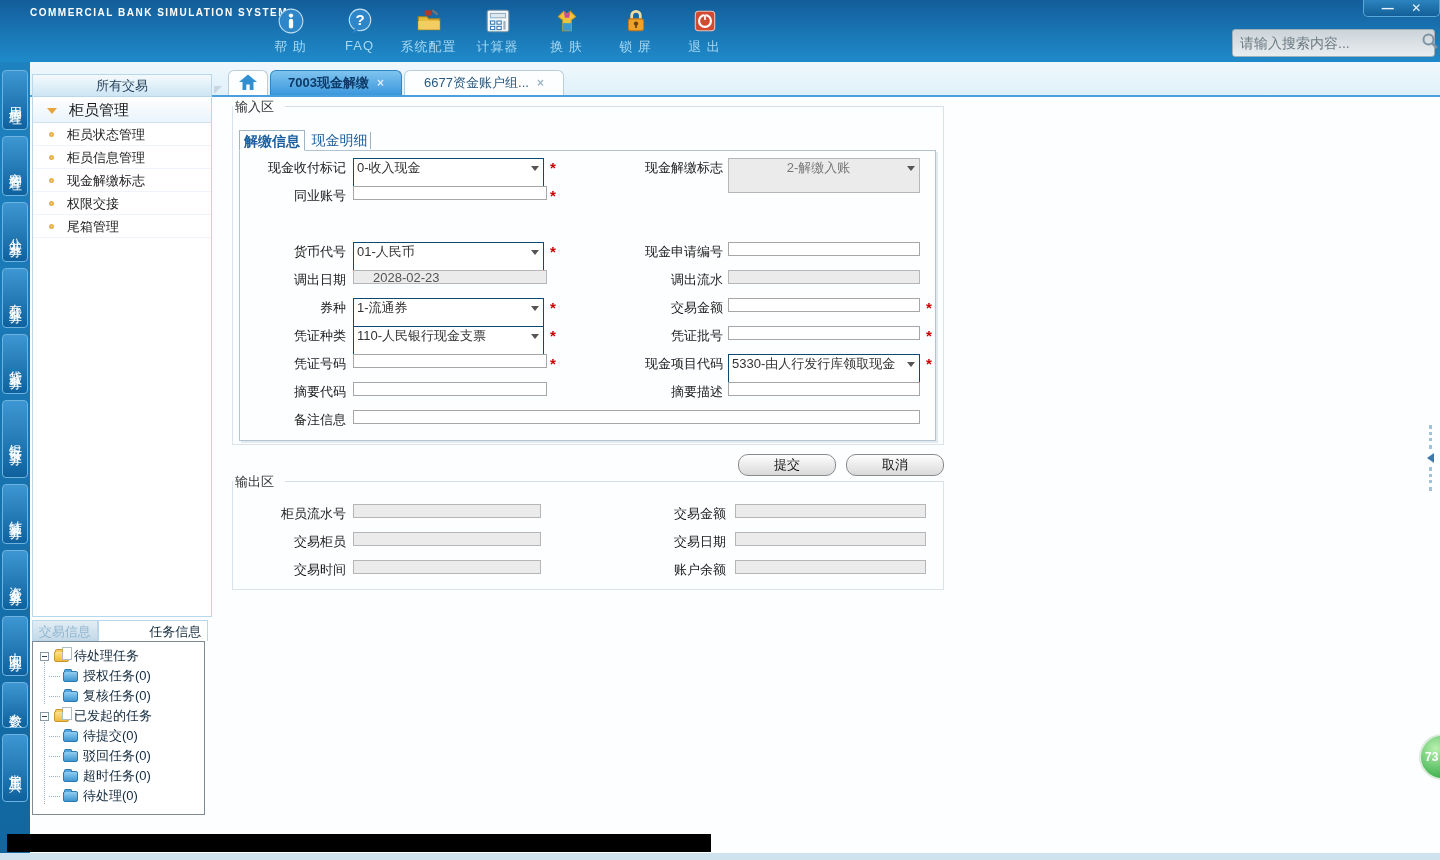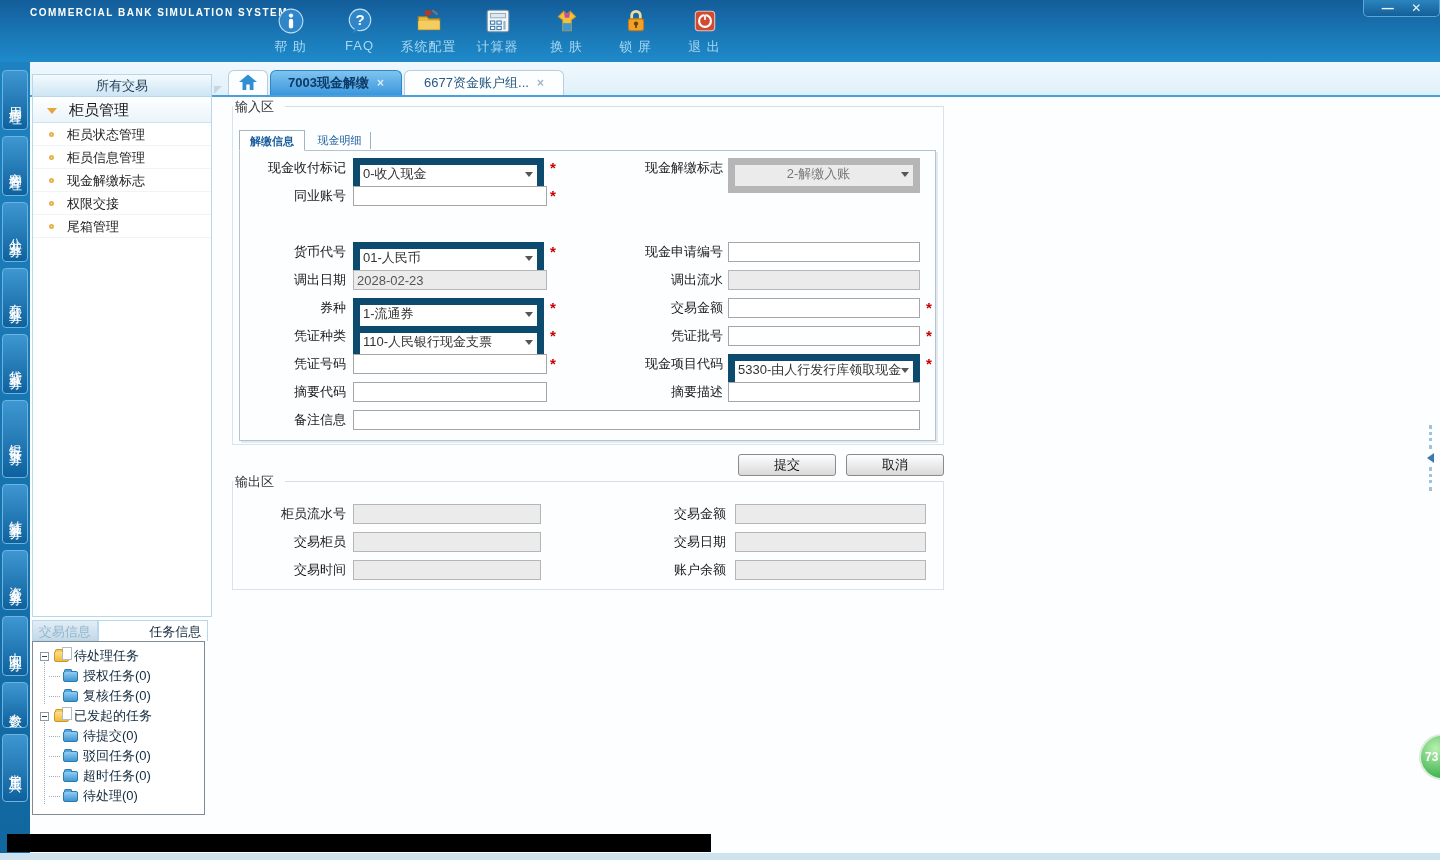--- a/index.html
+++ b/index.html
@@ -68,47 +68,47 @@
   .navcol { position:absolute; left:214px; top:86px; width:0; height:0; z-index:4;
             border-bottom:8px solid transparent; border-left:8px solid #c6d5e0; }
 
   
   .fs { position:absolute; border:1px solid #dae3e9; border-top:none; }
   .fs::before { content:''; position:absolute; left:52px; right:0; top:0; height:1px; background:#d5dee5; }
   .fs-title { position:absolute; top:-8px; left:2px; font-size:13px; color:#333; background:transparent; }
   .input-fs { left:232px; top:106px; width:712px; height:339px; }
   .output-fs { left:232px; top:481px; width:712px; height:109px; }
 
-  .stab { position:absolute; font-size:11px; color:#1b5e9e; text-align:center; cursor:pointer; }
+  .stab { position:absolute; font-size:14px; color:#1b5e9e; text-align:center; cursor:pointer; }
   .stab.active { left:6px; top:24px; width:66px; height:21px; line-height:20px; background:#fff;
                  border:1px solid #9fb6c6; border-bottom:1px solid #fff; z-index:2; font-weight:bold; }
   .stab.t2 { left:76px; top:26px; width:62px; height:17px; line-height:17px; border-right:1px solid #9ab4c4; }
   .tbox { position:absolute; left:6px; top:44px; width:697px; height:291px; border:1px solid #b3c3cf;
           box-shadow:2px 2px 0 #e2eaf0; }
 
   .frow { position:absolute; left:0; width:712px; height:19px; }
   .lb { position:absolute; font-size:13px; color:#1a1a1a; line-height:19px; text-align:right; white-space:nowrap; }
   .l1 { left:0; width:113px; } .l2 { left:330px; width:160px; }
-  .ti { position:absolute; height:20px; border:1px solid #a6a6a6; background:#fff; font-size:13px;
-        color:#333; padding:0 3px; font-family:inherit; outline:none; }
+  .ti { position:absolute; height:14px; border:1px solid #a6a6a6; background:#fff; font-size:13px;
+        color:#333; padding:0 19px; font-family:inherit; outline:none; }
   .ti.dis { background:#ebebeb; color:#555; border-color:#b6b6b6; }
   .c1 { left:120px; width:191px; } .c2 { left:495px; width:192px; } .c-long { left:120px; width:567px; }
   .oc1 { left:120px; width:188px; } .oc2 { left:502px; width:191px; } .ol2 { left:330px; width:163px; }
-  .sel { position:absolute; height:35px; border:7px solid #0c4a6e; background:#fff; cursor:pointer; }
+  .sel { position:absolute; height:35px; border:1px solid #0c4a6e; background:#fff; cursor:pointer; }
   .sel.dis { background:#ebebeb; border-color:#b6b6b6; cursor:default; }
   .sel .selv { display:block; font-size:13px; line-height:17px; padding:0 14px 0 3px; color:#333;
                white-space:nowrap; overflow:hidden; }
   .sel.dis .selv { color:#777;text-align:center; }
   .sel .arr { position:absolute; right:4px; top:7px; width:0; height:0; border-left:4px solid transparent;
               border-right:4px solid transparent; border-top:5px solid #555; }
   .star { position:absolute; color:#cc0000; font-weight:bold; font-size:15px; line-height:20px; }
   .s1 { left:317px; } .s2 { left:693px; }
 
   .btn { position:absolute; width:98px; height:22px; background:linear-gradient(#fefefe,#d9d9d9);
-         border:1px solid #8a8a8a; border-radius:3px; font-size:13px; color:#111; text-align:center;
+         border:1px solid #8a8a8a; border-radius:10px; font-size:13px; color:#111; text-align:center;
          line-height:20px; cursor:pointer; }
 
   
   .ttabs { position:absolute; left:32px; top:620px; width:176px; height:21px; display:flex; z-index:4; }
   .ttab { flex:1; text-align:center; font-size:13px; line-height:21px; cursor:pointer; }
   .ttab.off { background:linear-gradient(#e3eef6,#c3d9e8); color:#93b6cf; border:1px solid #b9d7ea; }
   .ttab.on { background:#fff; color:#12293d; border:1px solid #b9d7ea; border-bottom:none;padding-left:45px; }
   .treep { position:absolute; left:32px; top:641px; width:173px; height:174px; background:#fff;
            border:1px solid #7f8a92; z-index:4; padding-top:4px; }
   .trow { display:flex; align-items:center; height:20px; font-size:13px; color:#12293d; gap:5px;
@@ -234,20 +234,29 @@
               <rect x="12.2" y="7" width="1.6" height="5" fill="#fff"></rect>
             </svg>
         </span>
         <span class="tl">退 出</span>
       </div>
     </div>
     <div class="wctl">
       <span class="wbtn">—</span>
       <span class="wbtn">✕</span>
     </div>
+    <div class="search">
+      <input placeholder="请输入搜索内容..." style="">
+      <span>
+        <svg width="18" height="18" viewBox="0 0 18 18">
+            <circle cx="7.5" cy="7.5" r="5" fill="none" stroke="#7e93a2" stroke-width="2"></circle>
+            <line x1="11.5" y1="11.5" x2="16" y2="16" stroke="#7e93a2" stroke-width="2.5"></line>
+          </svg>
+      </span>
+    </div>
   </div>
 
   <div class="sidebar">
     <div class="vtab" style="height:60px">用户管理</div>
     <div class="vtab" style="height:60px">客户管理</div>
     <div class="vtab" style="height:60px">公共业务</div>
     <div class="vtab" style="height:60px">存款业务</div>
     <div class="vtab" style="height:60px">贷款业务</div>
     <div class="vtab" style="height:78px">银行卡业务</div>
     <div class="vtab" style="height:60px">结算业务</div>

